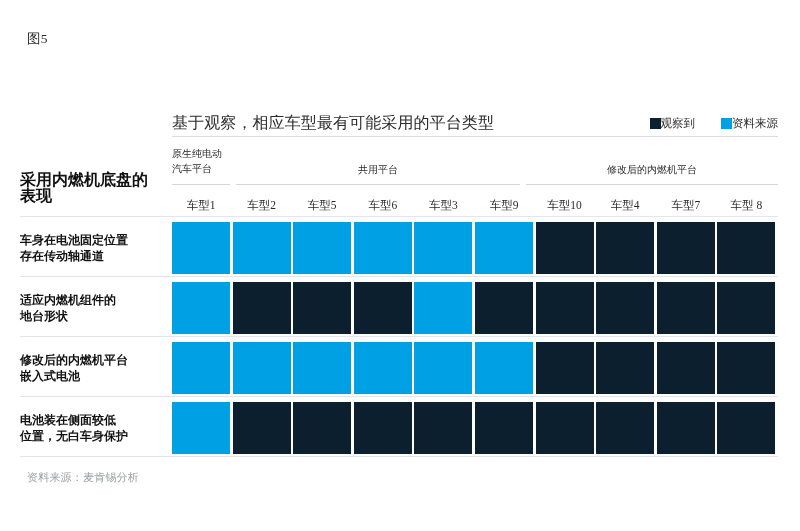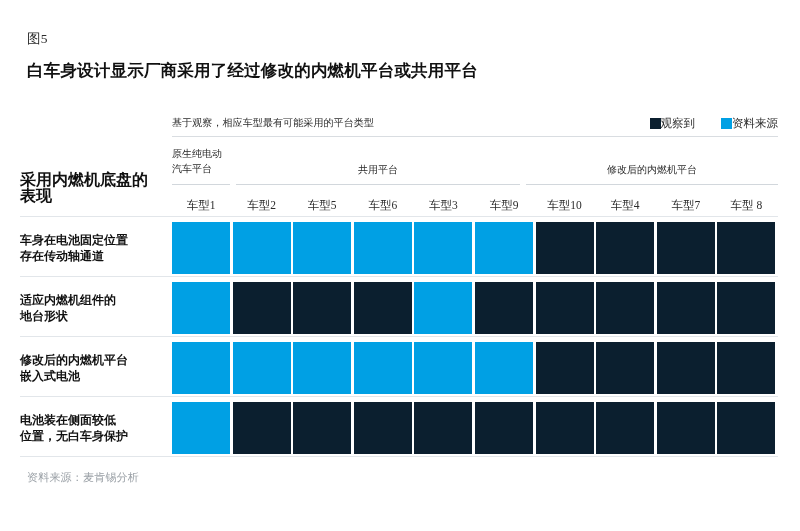--- a/index.html
+++ b/index.html
@@ -49,21 +49,21 @@
   .legend-row {
     position: absolute;
     left: 172px;
     top: 112px;
     width: 606px;
     height: 22px;
     display: flex;
     align-items: center;
   }
   .legend-note {
-    font-size: 10px;
+    font-size: 16px;
     color: #2b2b2b;
     white-space: nowrap;
     letter-spacing: .1px;
   }
   .legend-items {
     margin-left: auto;
     display: flex;
     align-items: center;
     gap: 26px;
   }
@@ -174,21 +174,20 @@
     color: #9aa0a6;
     letter-spacing: .2px;
   }
 </style>
 </head>
 <body>
 
 <div class="page">
 
   <div class="fig-label">图5</div>
-  <div class="fig-title">白车身设计显示厂商采用了经过修改的内燃机平台或共用平台</div>
 
   <div class="legend-row">
     <div class="legend-note">基于观察，相应车型最有可能采用的平台类型</div>
     <div class="legend-items">
       <div class="legend-item">
         <span class="swatch" style="background: rgb(11, 31, 47);"></span>
         <span>观察到</span>
       </div>
       <div class="legend-item">
         <span class="swatch" style="background: rgb(0, 160, 228);"></span>

